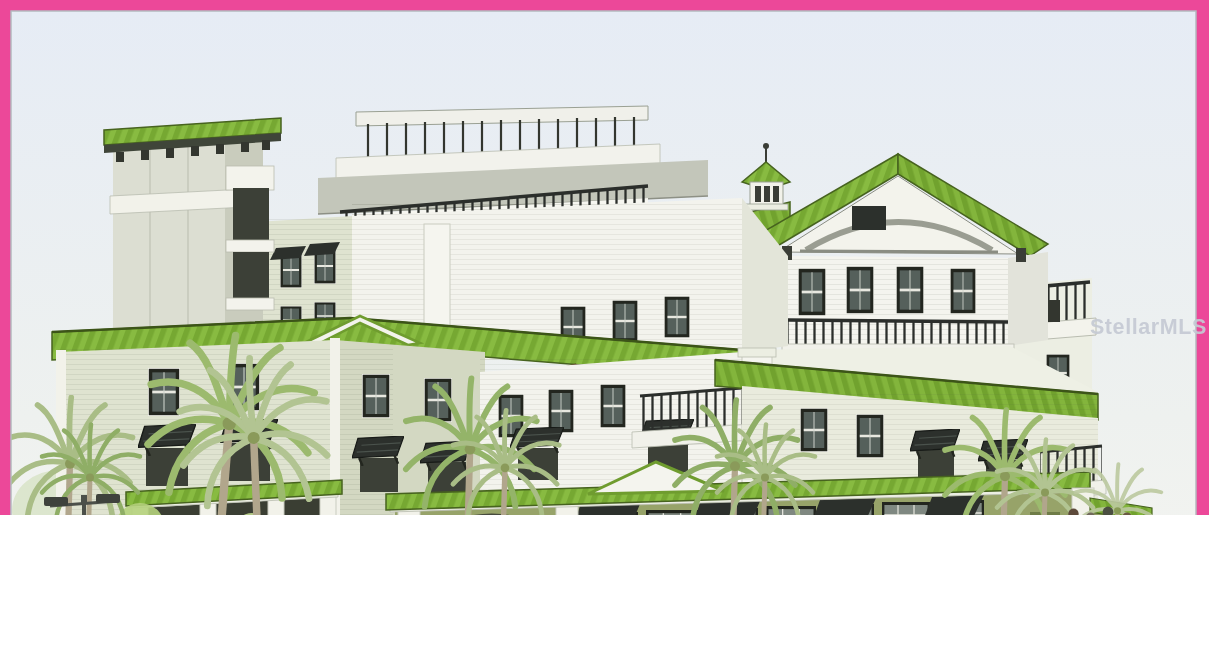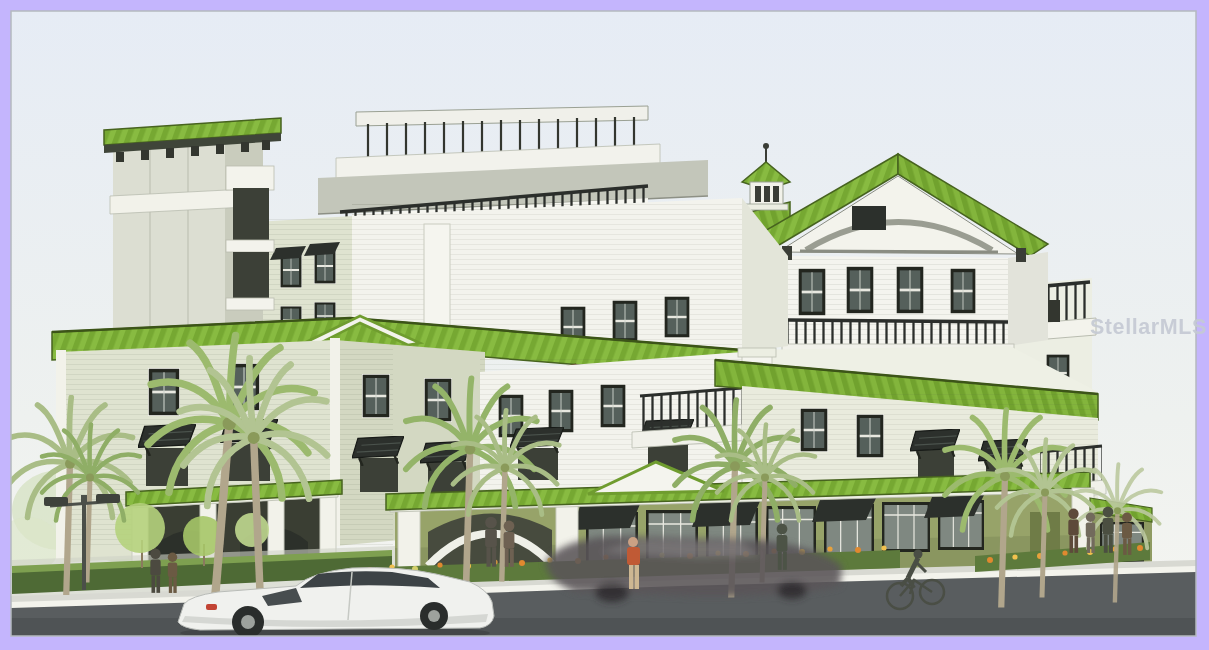--- a/index.html
+++ b/index.html
@@ -1,16 +1,16 @@
 <!DOCTYPE html>
 <html><head>
 <meta charset="utf-8">
 <style>
   html,body{margin:0;padding:0;background:#ffffff;}
-  .stage{position:relative;width:1209px;height:650px;background:#c4b5fd;overflow:hidden;}
+  .stage{position:relative;width:1209px;height:515px;background:#ec4899;overflow:hidden;}
   svg{display:block;}
   .watermark{font-family:"Liberation Sans",sans-serif;font-size:21.5px;font-weight:600;letter-spacing:.6px;opacity:.92;}
 </style>
 </head>
 <body>
 
 <div class="stage">
 <svg width="1209" height="650" viewBox="0 0 1209 650">
   <defs>
     <linearGradient id="sky" x1="0" y1="0" x2="0" y2="1">

